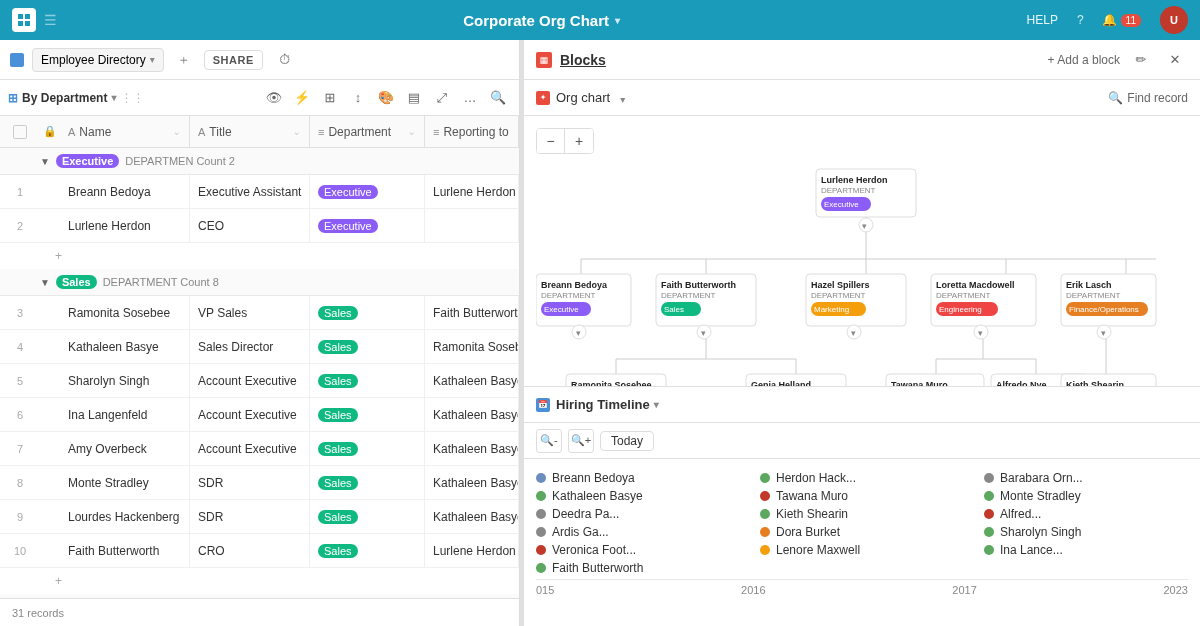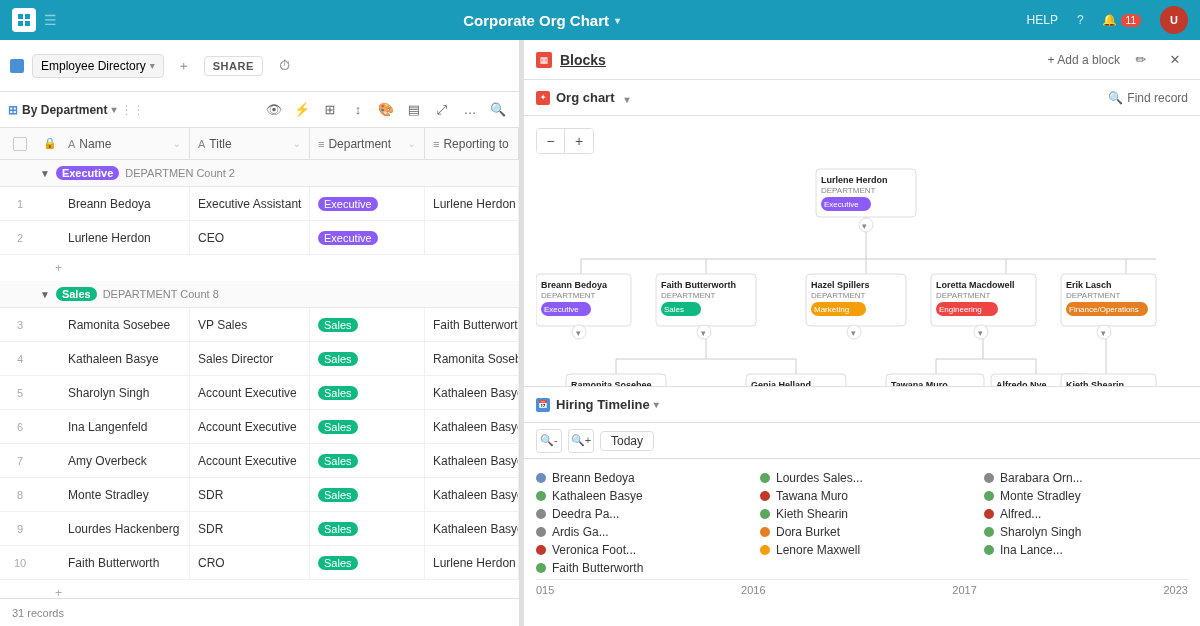--- a/index.html
+++ b/index.html
@@ -38,21 +38,21 @@
       flex-shrink: 0;
       background: white;
       display: flex;
       flex-direction: column;
       border-right: 1px solid #ddd;
       overflow: hidden;
     }
 
     
     .table-toolbar {
-      height: 52px;
+      height: 40px;
       display: flex;
       align-items: center;
       padding: 0 10px;
       gap: 6px;
       border-bottom: 1px solid #e0e0e0;
       background: white;
       flex-shrink: 0;
     }
     .table-toolbar-left { display: flex; align-items: center; gap: 8px; flex: 1; }
     .tab-name { display: flex; align-items: center; gap: 4px; background: #f5f5f5; border: 1px solid #ddd; border-radius: 4px; padding: 4px 8px; font-size: 12px; font-weight: 500; cursor: pointer; }
@@ -186,21 +186,21 @@
     .org-header {
       height: 36px;
       display: flex;
       align-items: center;
       padding: 0 12px;
       gap: 6px;
       border-bottom: 1px solid #e0e0e0;
       flex-shrink: 0;
     }
     .org-icon { width: 14px; height: 14px; background: #e74c3c; border-radius: 2px; display: flex; align-items: center; justify-content: center; color: white; font-size: 8px; }
-    .org-title { font-size: 13px; font-weight: 700; color: #333; cursor: pointer; display: flex; align-items: flex-end; gap: 10px; }
+    .org-title { font-size: 13px; font-weight: 400; color: #333; cursor: pointer; display: flex; align-items: flex-end; gap: 10px; }
     .org-actions { margin-left: auto; display: flex; align-items: center; gap: 6px; }
     .find-record { display: flex; align-items: center; gap: 4px; font-size: 12px; color: #666; cursor: pointer; }
 
     
     .org-canvas {
       flex: 1;
       overflow: auto;
       padding: 12px;
       background: white;
       position: relative;
@@ -747,21 +747,21 @@
         <div class="today-btn">Today</div>
       </div>
       <div class="timeline-body">
         <div class="timeline-grid" style="padding-top: 4px;">
         <div class="timeline-entry">
       <div class="timeline-dot" style="background:#6c8ebf;"></div>
       <span class="timeline-person">Breann Bedoya</span>
     </div>
             <div class="timeline-entry">
       <div class="timeline-dot" style="background:#5ba85e;"></div>
-      <span class="timeline-person">Lourdes Sales...</span>
+      <span class="timeline-person">Herdon Hack...</span>
     </div>
             <div class="timeline-entry">
       <div class="timeline-dot" style="background:#888;"></div>
       <span class="timeline-person">Barabara Orn...</span>
     </div>
             <div class="timeline-entry">
       <div class="timeline-dot" style="background:#5ba85e;"></div>
       <span class="timeline-person">Kathaleen Basye</span>
     </div>
             <div class="timeline-entry">

